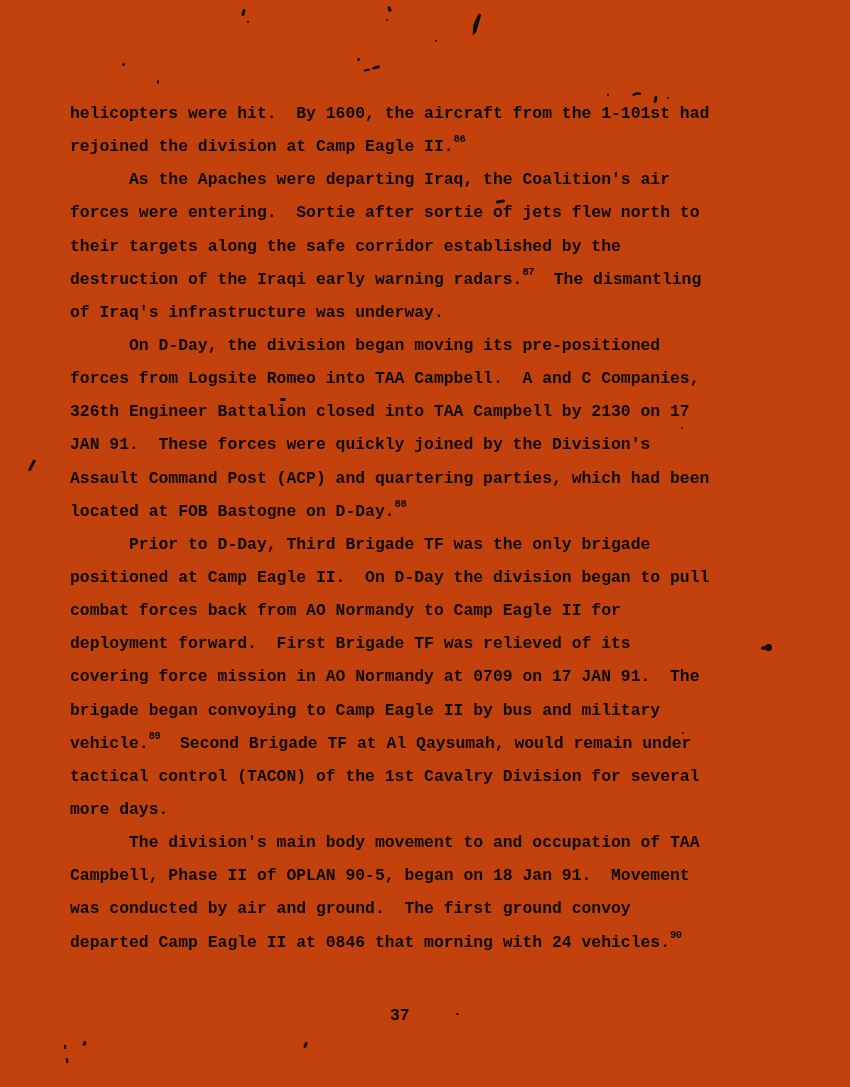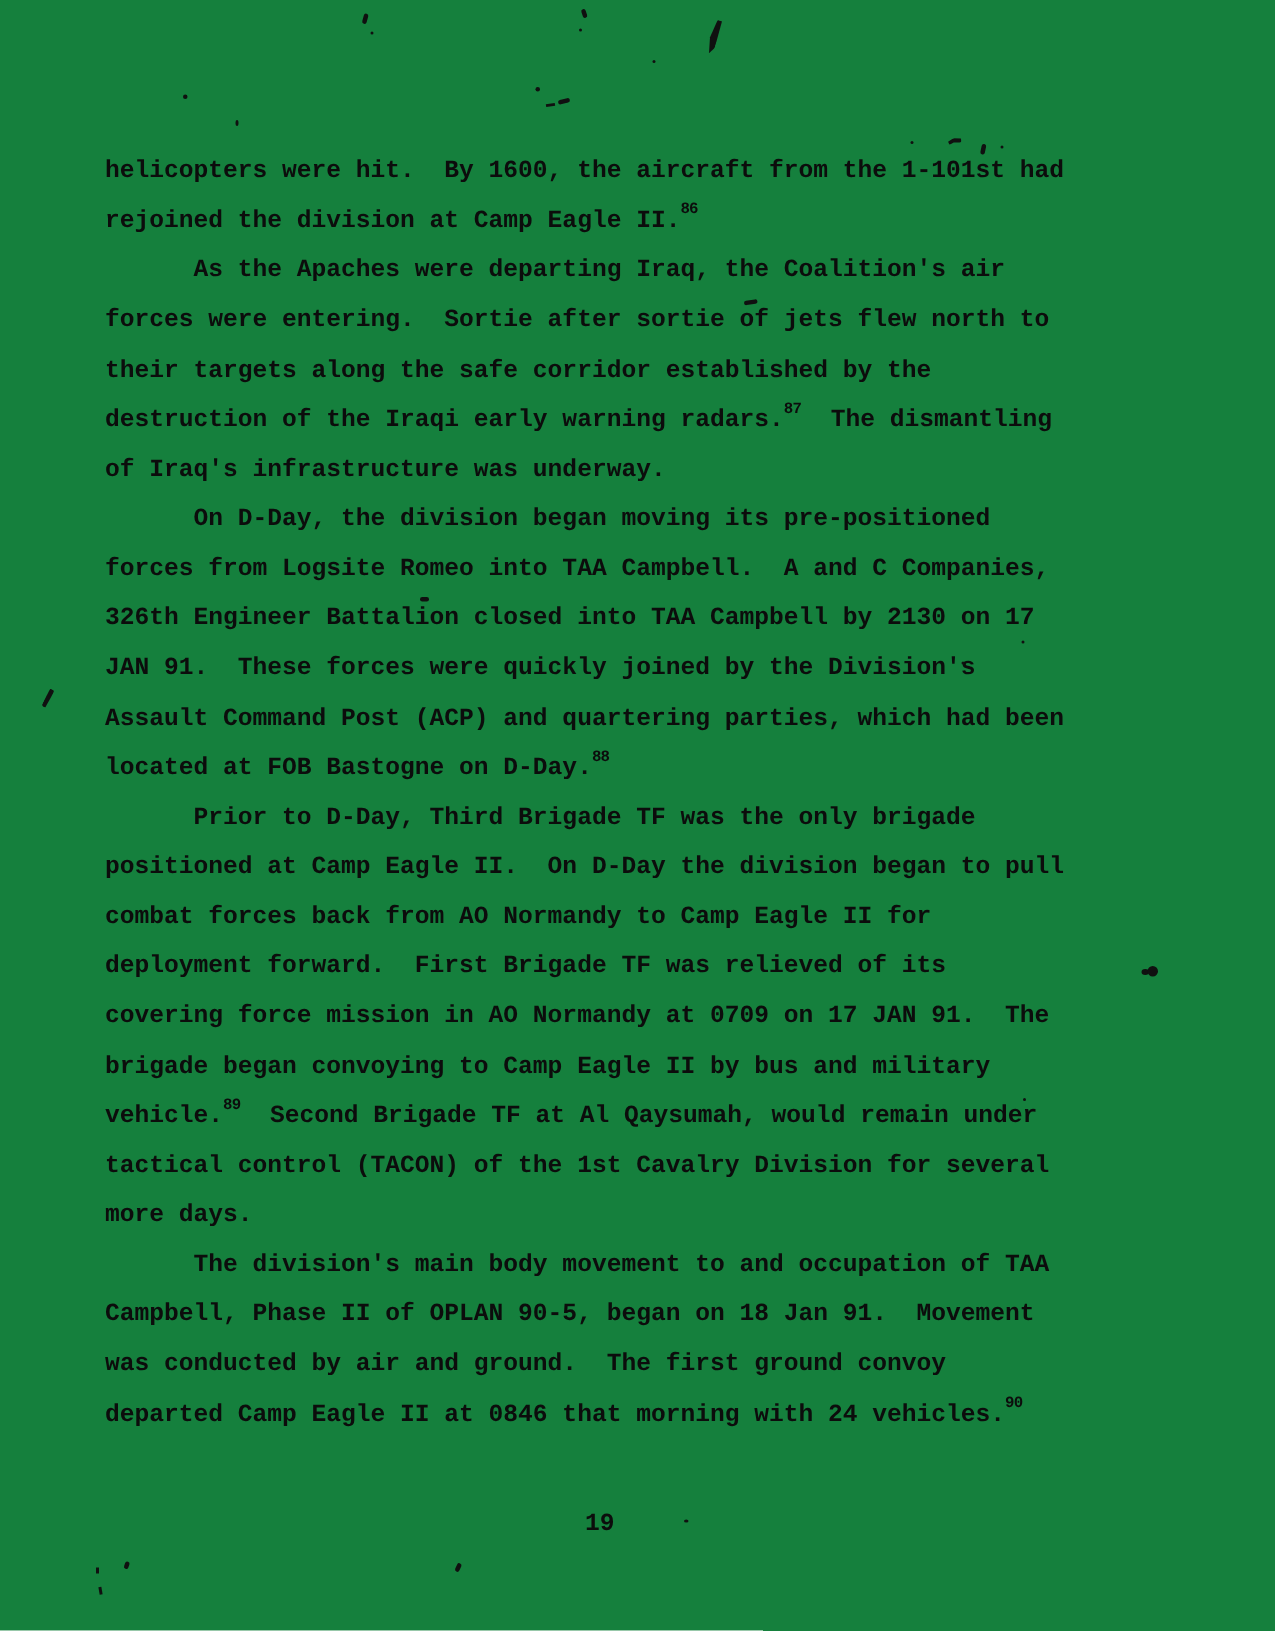--- a/index.html
+++ b/index.html
@@ -4,21 +4,21 @@
 <style>
   html, body {
     margin: 0;
     padding: 0;
     background: #ffffff;
   }
   .page {
     position: relative;
     width: 850px;
     height: 1087px;
-    background: #15803d;
+    background: #c2410c;
     overflow: hidden;
     font-family: "Liberation Mono", "DejaVu Sans Mono", monospace;
     color: #0c0c0c;
   }
   .text-block {
     position: absolute;
     left: 70px;
     top: 97px;
     width: 720px;
     font-size: 16.4px;
@@ -54,21 +54,21 @@
   }
   .dot { border-radius: 50%; }
 </style>
 </head>
 <body>
 
 <div class="page">
 
   <div class="text-block"><div class="line"><span>helicopters were hit.  By 1600, the aircraft from the 1-101st had</span></div><div class="line"><span>rejoined the division at Camp Eagle II.</span><span class="sup">86</span></div><div class="line"><span>      As the Apaches were departing Iraq, the Coalition's air</span></div><div class="line"><span>forces were entering.  Sortie after sortie of jets flew north to</span></div><div class="line"><span>their targets along the safe corridor established by the</span></div><div class="line"><span>destruction of the Iraqi early warning radars.</span><span class="sup">87</span><span>  The dismantling</span></div><div class="line"><span>of Iraq's infrastructure was underway.</span></div><div class="line"><span>      On D-Day, the division began moving its pre-positioned</span></div><div class="line"><span>forces from Logsite Romeo into TAA Campbell.  A and C Companies,</span></div><div class="line"><span>326th Engineer Battalion closed into TAA Campbell by 2130 on 17</span></div><div class="line"><span>JAN 91.  These forces were quickly joined by the Division's</span></div><div class="line"><span>Assault Command Post (ACP) and quartering parties, which had been</span></div><div class="line"><span>located at FOB Bastogne on D-Day.</span><span class="sup">88</span></div><div class="line"><span>      Prior to D-Day, Third Brigade TF was the only brigade</span></div><div class="line"><span>positioned at Camp Eagle II.  On D-Day the division began to pull</span></div><div class="line"><span>combat forces back from AO Normandy to Camp Eagle II for</span></div><div class="line"><span>deployment forward.  First Brigade TF was relieved of its</span></div><div class="line"><span>covering force mission in AO Normandy at 0709 on 17 JAN 91.  The</span></div><div class="line"><span>brigade began convoying to Camp Eagle II by bus and military</span></div><div class="line"><span>vehicle.</span><span class="sup">89</span><span>  Second Brigade TF at Al Qaysumah, would remain under</span></div><div class="line"><span>tactical control (TACON) of the 1st Cavalry Division for several</span></div><div class="line"><span>more days.</span></div><div class="line"><span>      The division's main body movement to and occupation of TAA</span></div><div class="line"><span>Campbell, Phase II of OPLAN 90-5, began on 18 Jan 91.  Movement</span></div><div class="line"><span>was conducted by air and ground.  The first ground convoy</span></div><div class="line"><span>departed Camp Eagle II at 0846 that morning with 24 vehicles.</span><span class="sup">90</span></div></div>
 
-  <div class="page-number">19</div>
+  <div class="page-number">37</div>
 
   <div class="artifact" style="left:242px; top:9px;  width:3px; height:7px; transform:rotate(15deg); border-radius:2px;"></div>
   <div class="artifact dot" style="left:247px; top:21px; width:2px; height:2px;"></div>
   <div class="artifact" style="left:388px; top:6px;  width:3px; height:6px; transform:rotate(-18deg); border-radius:2px;"></div>
   <div class="artifact dot" style="left:386px; top:19px; width:2px; height:2px;"></div>
   <div class="artifact" style="left:473px; top:13px; width:6px; height:23px; transform:rotate(20deg); border-radius:3px 2px 3px 3px; clip-path:polygon(25% 0, 75% 0, 100% 80%, 60% 100%, 10% 55%);"></div>
   <div class="artifact dot" style="left:435px; top:40px; width:2px; height:2px;"></div>
   <div class="artifact dot" style="left:122px; top:63px; width:3px; height:3px;"></div>
   <div class="artifact dot" style="left:157px; top:80px; width:2px; height:4px;"></div>
   <div class="artifact dot" style="left:357px; top:58px; width:3px; height:3px;"></div>

